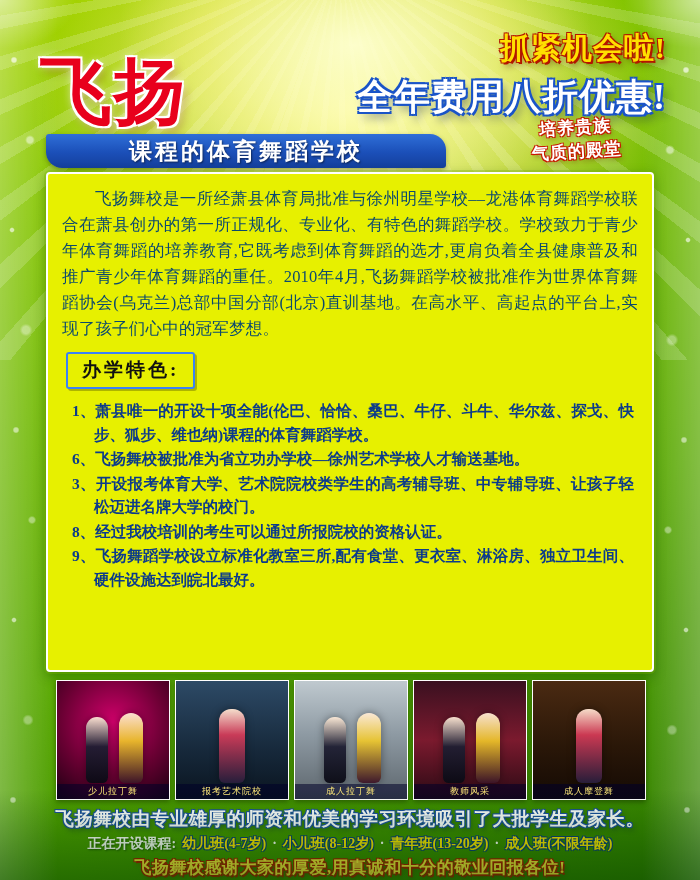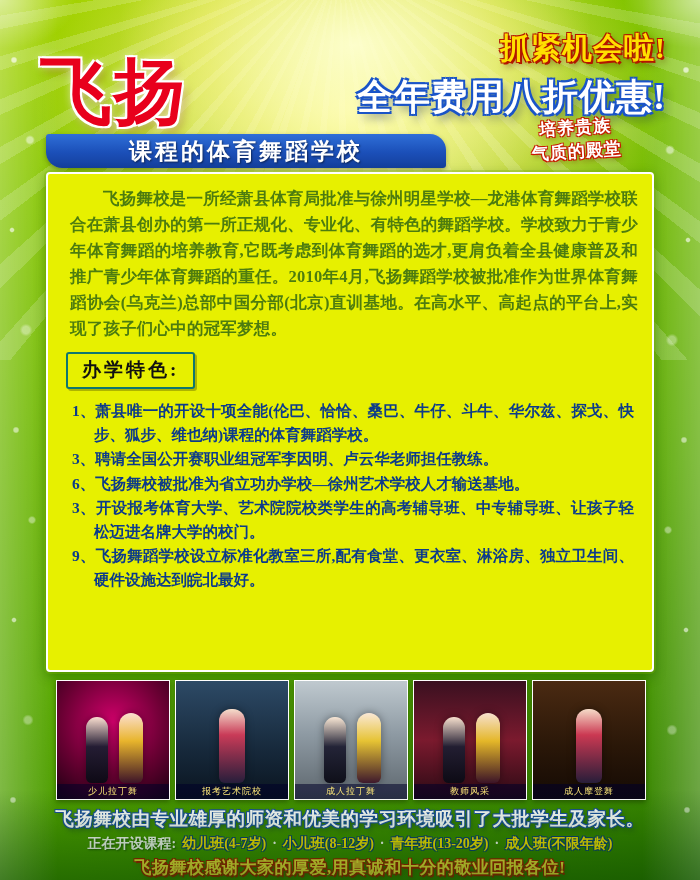--- a/index.html
+++ b/index.html
@@ -140,34 +140,33 @@
     width: 608px; height: 500px;
     background: #e7f000;
     border: 2px solid #ffffff;
     border-radius: 4px;
     box-shadow: 0 0 0 2px rgba(120,180,0,.35), 0 4px 12px rgba(0,60,0,.35);
     padding: 12px 14px;
   }
   .intro {
     font-family: "Liberation Serif", serif;
     font-size: 16.5px;
-    font-weight: bold;
-    color: #4d7c0f;
+    font-weight: normal;
+    color: #0c4a6e;
     line-height: 26px;
     text-align: justify;
     text-indent: 2em;
     letter-spacing: .2px;
-    margin-left: 8px;
   }
   .feature-title {
     margin: 10px 0 6px 4px;
     display: inline-block;
     padding: 3px 14px 4px 14px;
     background: #e7f000;
-    border: 2px solid #0f766e;
+    border: 2px solid #3b82f6;
     border-radius: 3px;
     font-family: "Liberation Serif", serif;
     font-size: 19px; font-weight: bold;
     color: #111;
     letter-spacing: 3px;
     box-shadow: 2px 2px 0 rgba(0,0,0,.25);
   }
   .feature-list {
     margin: 4px 0 0 0; padding: 0 4px 0 10px;
     list-style: none;
@@ -282,23 +281,23 @@
   <div class="slogan-right">
     <div>培养贵族</div>
     <div>气质的殿堂</div>
   </div>
 
   <div class="panel">
     <div class="intro">飞扬舞校是一所经萧县体育局批准与徐州明星学校––龙港体育舞蹈学校联合在萧县创办的第一所正规化、专业化、有特色的舞蹈学校。学校致力于青少年体育舞蹈的培养教育,它既考虑到体育舞蹈的选才,更肩负着全县健康普及和推广青少年体育舞蹈的重任。2010年4月,飞扬舞蹈学校被批准作为世界体育舞蹈协会(乌克兰)总部中国分部(北京)直训基地。在高水平、高起点的平台上,实现了孩子们心中的冠军梦想。</div>
     <div class="feature-title">办学特色:</div>
     <ul class="feature-list">
       <li>1、萧县唯一的开设十项全能(伦巴、恰恰、桑巴、牛仔、斗牛、华尔兹、探戈、快步、狐步、维也纳)课程的体育舞蹈学校。</li>
-      <li>3、聘请全国公开赛职业组冠军李因明、卢云华老师担任教练。</li>
       <li>6、飞扬舞校被批准为省立功办学校––徐州艺术学校人才输送基地。</li>
       <li>3、开设报考体育大学、艺术院院校类学生的高考辅导班、中专辅导班、让孩子轻松迈进名牌大学的校门。</li>
+      <li>8、经过我校培训的考生可以通过所报院校的资格认证。</li>
       <li>9、飞扬舞蹈学校设立标准化教室三所,配有食堂、更衣室、淋浴房、独立卫生间、 硬件设施达到皖北最好。</li>
     </ul>
   </div>
 
   <div class="photos">
     <div class="photo p1">
       <span class="figure b"></span>
       <span class="figure c"></span>
       <span class="cap">少儿拉丁舞</span>
     </div>

